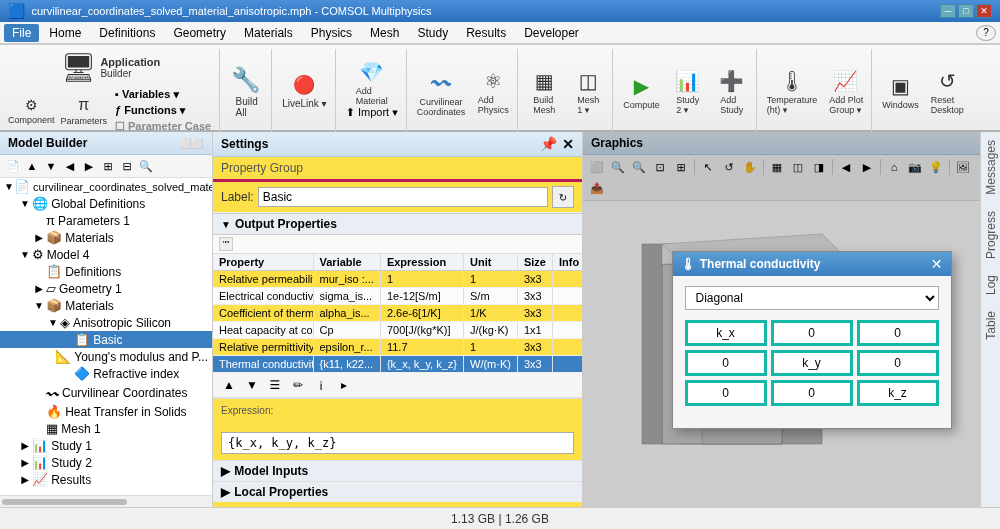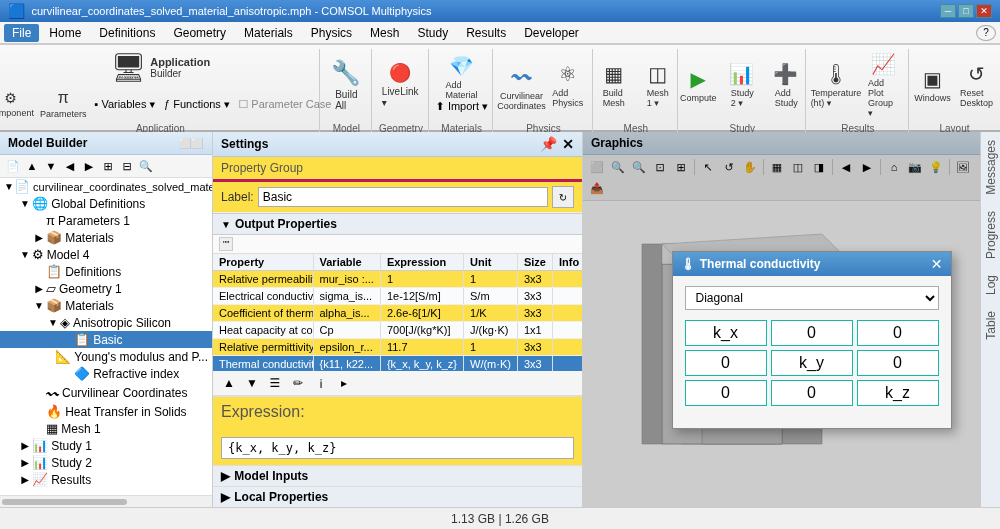--- a/index.html
+++ b/index.html
@@ -97,21 +97,21 @@
     }
     .section-collapse { font-size: 10px; }
 
     .prop-table { width: 100%; border-collapse: collapse; }
     .prop-table th { background: #f0f4f8; text-align: left; padding: 2px 6px; font-size: 11px; border-bottom: 1px solid #ccc; border-right: 1px solid #ddd; font-weight: bold; }
     .prop-table td { padding: 2px 6px; font-size: 11px; border-bottom: 1px solid #eee; border-right: 1px solid #ddd; white-space: nowrap; overflow: hidden; max-width: 100px; }
     .prop-table tr:nth-child(even) { background: #f9fbfd; }
     .prop-table tr.selected td { background: #3a7fc1; color: white; }
 
     .expr-area { padding: 6px 8px; border-top: 1px solid #ddd; }
-    .expr-label { font-size: 16px; color: #555; margin-bottom: 16px; }
+    .expr-label { font-size: 10px; color: #555; margin-bottom: 16px; }
     .expr-box { border: 1px solid #aaa; background: #fff; padding: 3px 6px; font-size: 12px; font-family: monospace; }
 
     .toolbar-row { display: flex; align-items: center; padding: 2px 6px; border-bottom: 1px solid #ddd; gap: 3px; background: #f5f5f5; }
     .toolbar-btn-sm { width: 20px; height: 20px; display: flex; align-items: center; justify-content: center; cursor: pointer; font-size: 12px; border-radius: 2px; }
 
     .collapsible-section { border-top: 1px solid #ddd; }
     .collapsible-header { background: #e8eef4; padding: 3px 8px; font-size: 11px; font-weight: bold; display: flex; align-items: center; gap: 4px; cursor: pointer; }
 
     
     .graphics-panel {
@@ -155,21 +155,21 @@
     .modal-header {
       background: linear-gradient(to bottom, #5a9fd4, #3a7fc1);
       color: white; padding: 4px 8px; display: flex; align-items: center; gap: 6px;
       justify-content: space-between;
     }
     .modal-title-text { font-size: 12px; font-weight: bold; display: flex; align-items: center; gap: 4px; }
     .modal-close { cursor: pointer; font-size: 14px; color: white; }
     .modal-body { padding: 10px 12px; }
     .modal-dropdown { width: 100%; border: 1px solid #aaa; padding: 3px 6px; font-size: 12px; background: white; margin-bottom: 10px; }
     .modal-grid { display: grid; grid-template-columns: repeat(3, 1fr); gap: 4px; margin-bottom: 12px; }
-    .modal-cell { border: 1px solid #14b8a6; background: white; padding: 3px 6px; font-size: 16px; text-align: center; }
+    .modal-cell { border: 3px solid #14b8a6; background: white; padding: 3px 6px; font-size: 12px; text-align: center; }
     .modal-cell.value { background: white; }
     .modal-footer { display: flex; justify-content: flex-end; gap: 6px; padding-top: 4px; }
     .modal-btn { padding: 3px 16px; font-size: 12px; border: 1px solid #888; background: linear-gradient(to bottom, #fff, #e8e8e8); cursor: pointer; border-radius: 2px; }
     .modal-btn.primary { background: linear-gradient(to bottom, #d0e8ff, #a8c8f0); border-color: #6a9fcf; }
 
     
     ::-webkit-scrollbar { width: 8px; height: 8px; }
     ::-webkit-scrollbar-track { background: #f0f0f0; }
     ::-webkit-scrollbar-thumb { background: #aaa; border-radius: 4px; }
   </style>
@@ -221,21 +221,21 @@
           </div>
           <div style="display:flex; gap:2px;">
             <div class="ribbon-btn" style="height:auto; padding:2px; min-width:30px;">
               <span class="ribbon-icon-sm">⚙</span>
               <span style="font-size:9px;">Component</span>
             </div>
             <div class="ribbon-btn" style="height:auto; padding:2px; min-width:30px;">
               <span class="ribbon-icon-sm" style="font-size:16px;">π</span>
               <span style="font-size:9px;">Parameters</span>
             </div>
-            <div style="display:flex; flex-direction:row; gap:1px;">
+            <div style="display:flex; flex-direction:column; gap:1px;font-weight:bold;">
               <div class="ribbon-btn-small">▪ Variables ▾</div>
               <div class="ribbon-btn-small">ƒ Functions ▾</div>
               <div class="ribbon-btn-small" style="color:#888;">☐ Parameter Case</div>
             </div>
           </div>
         </div>
         <div class="ribbon-group-label">Application</div>
       </div>
 
       <div class="ribbon-group">

